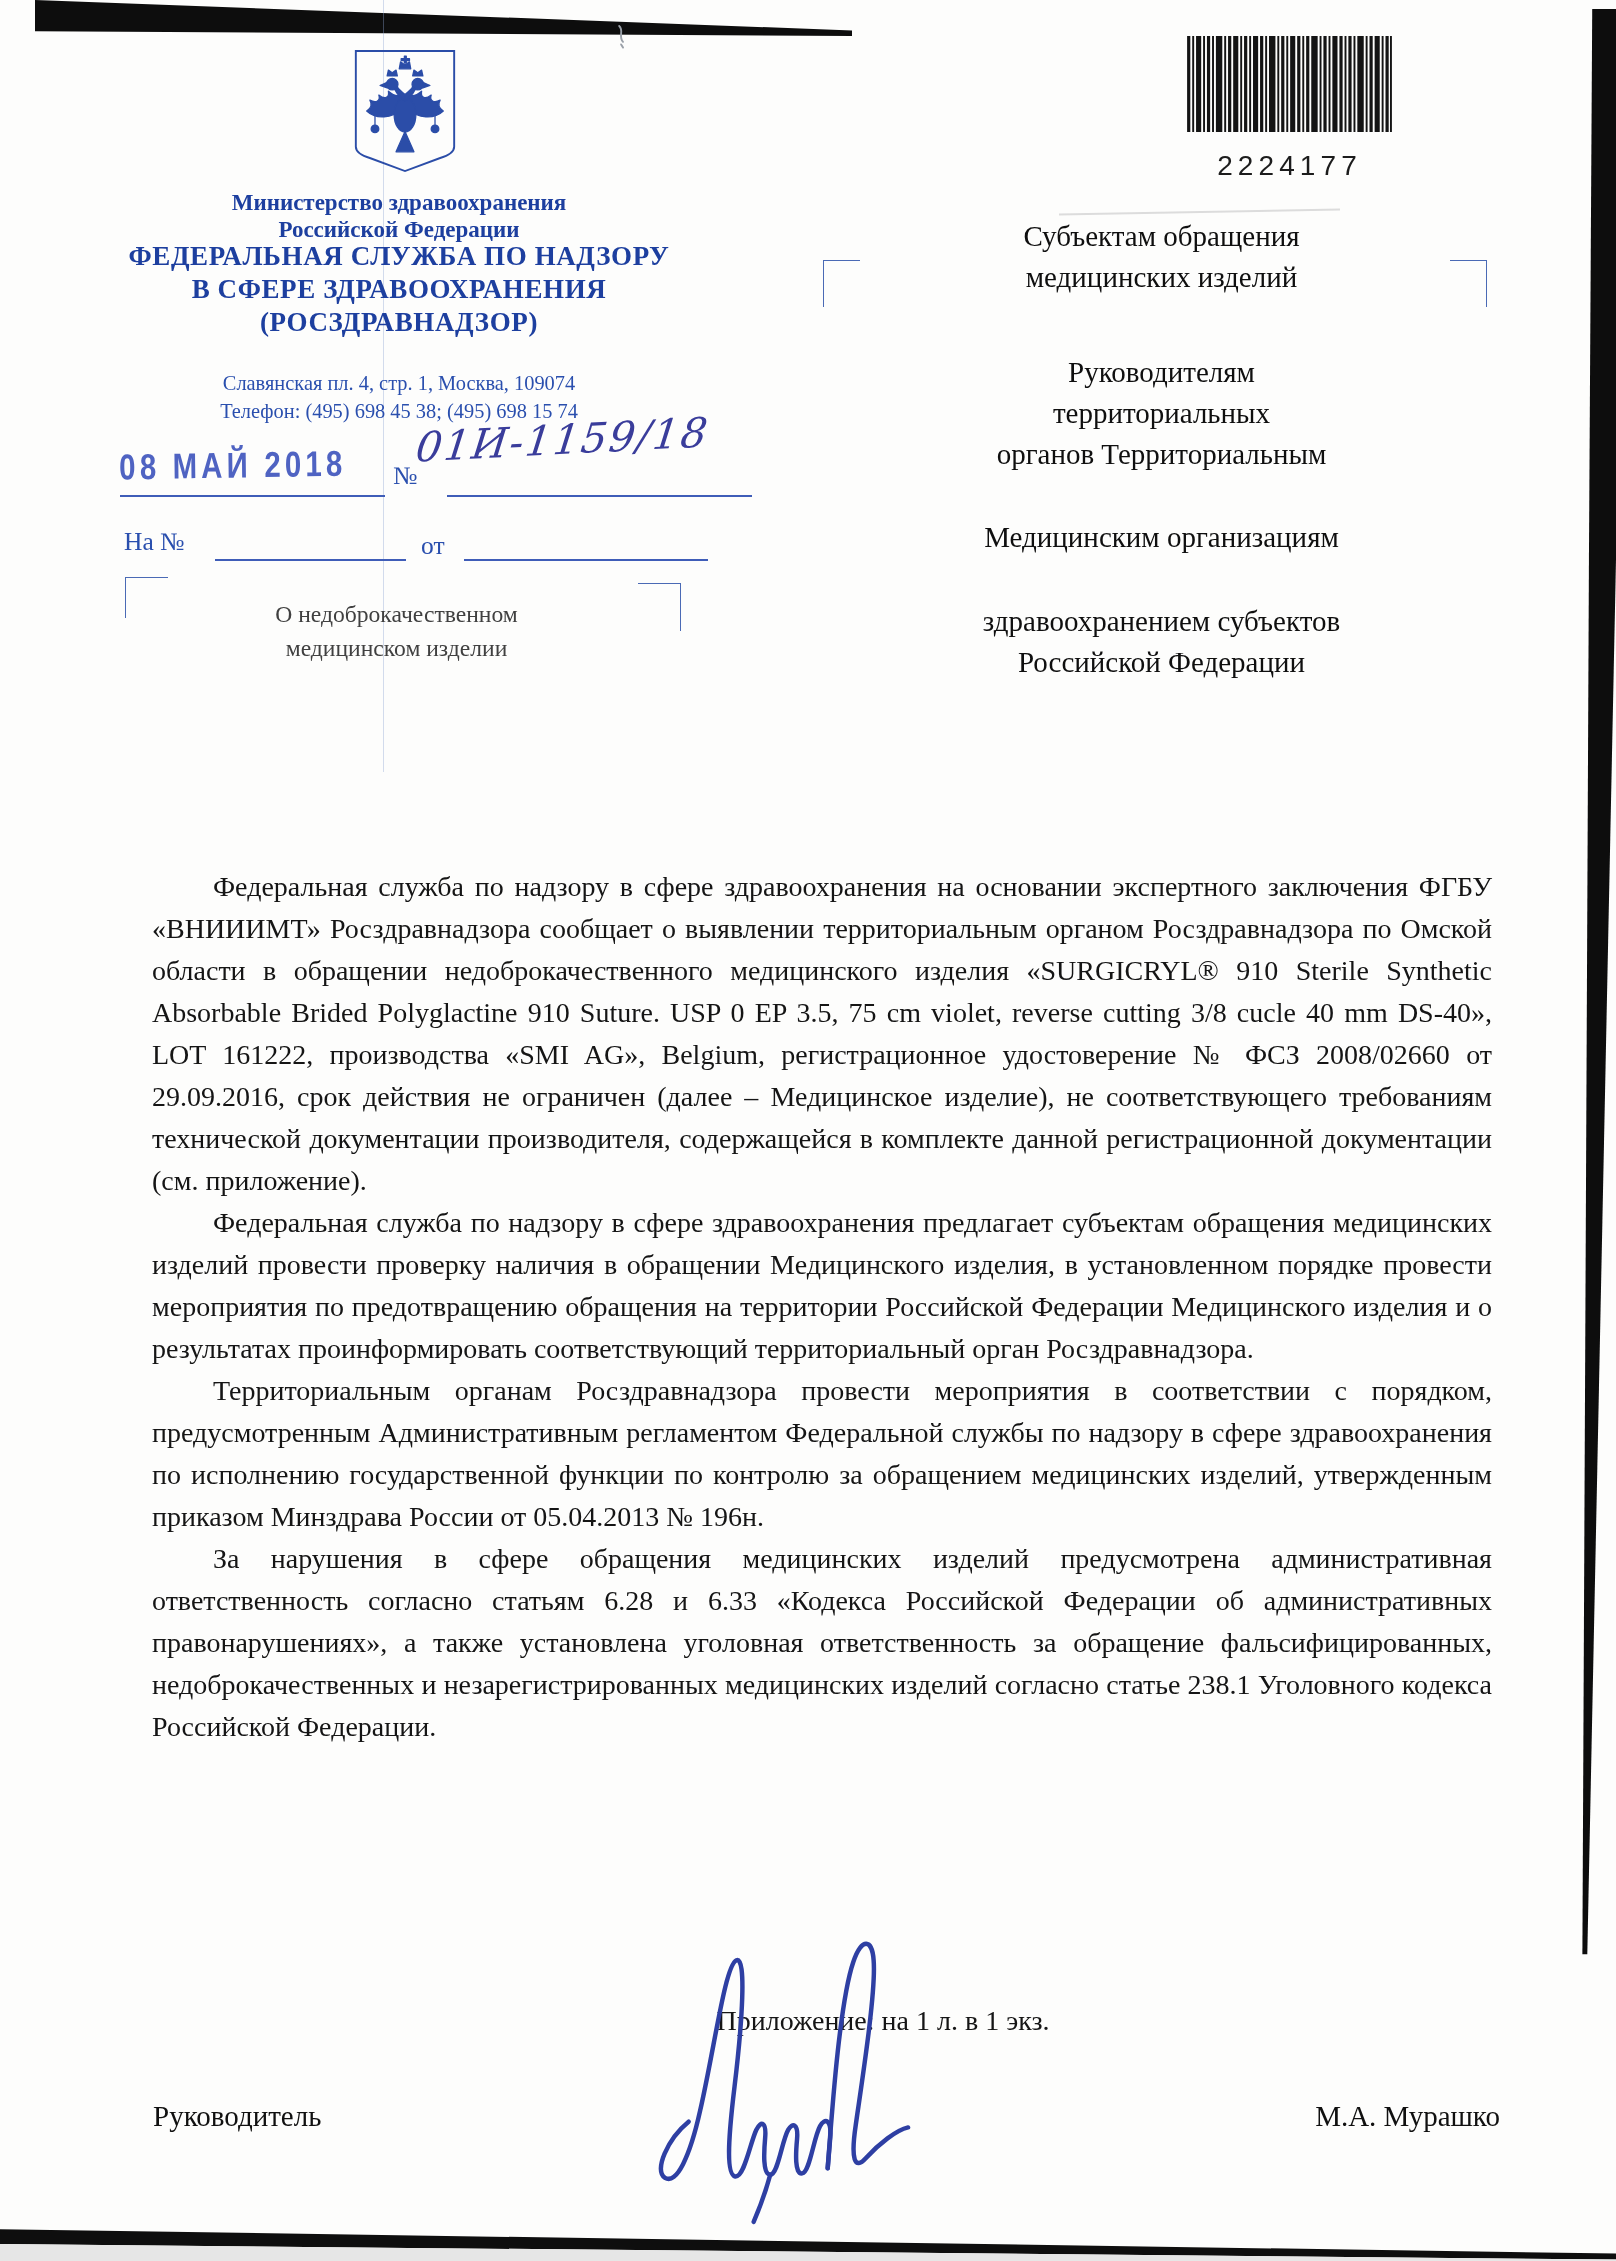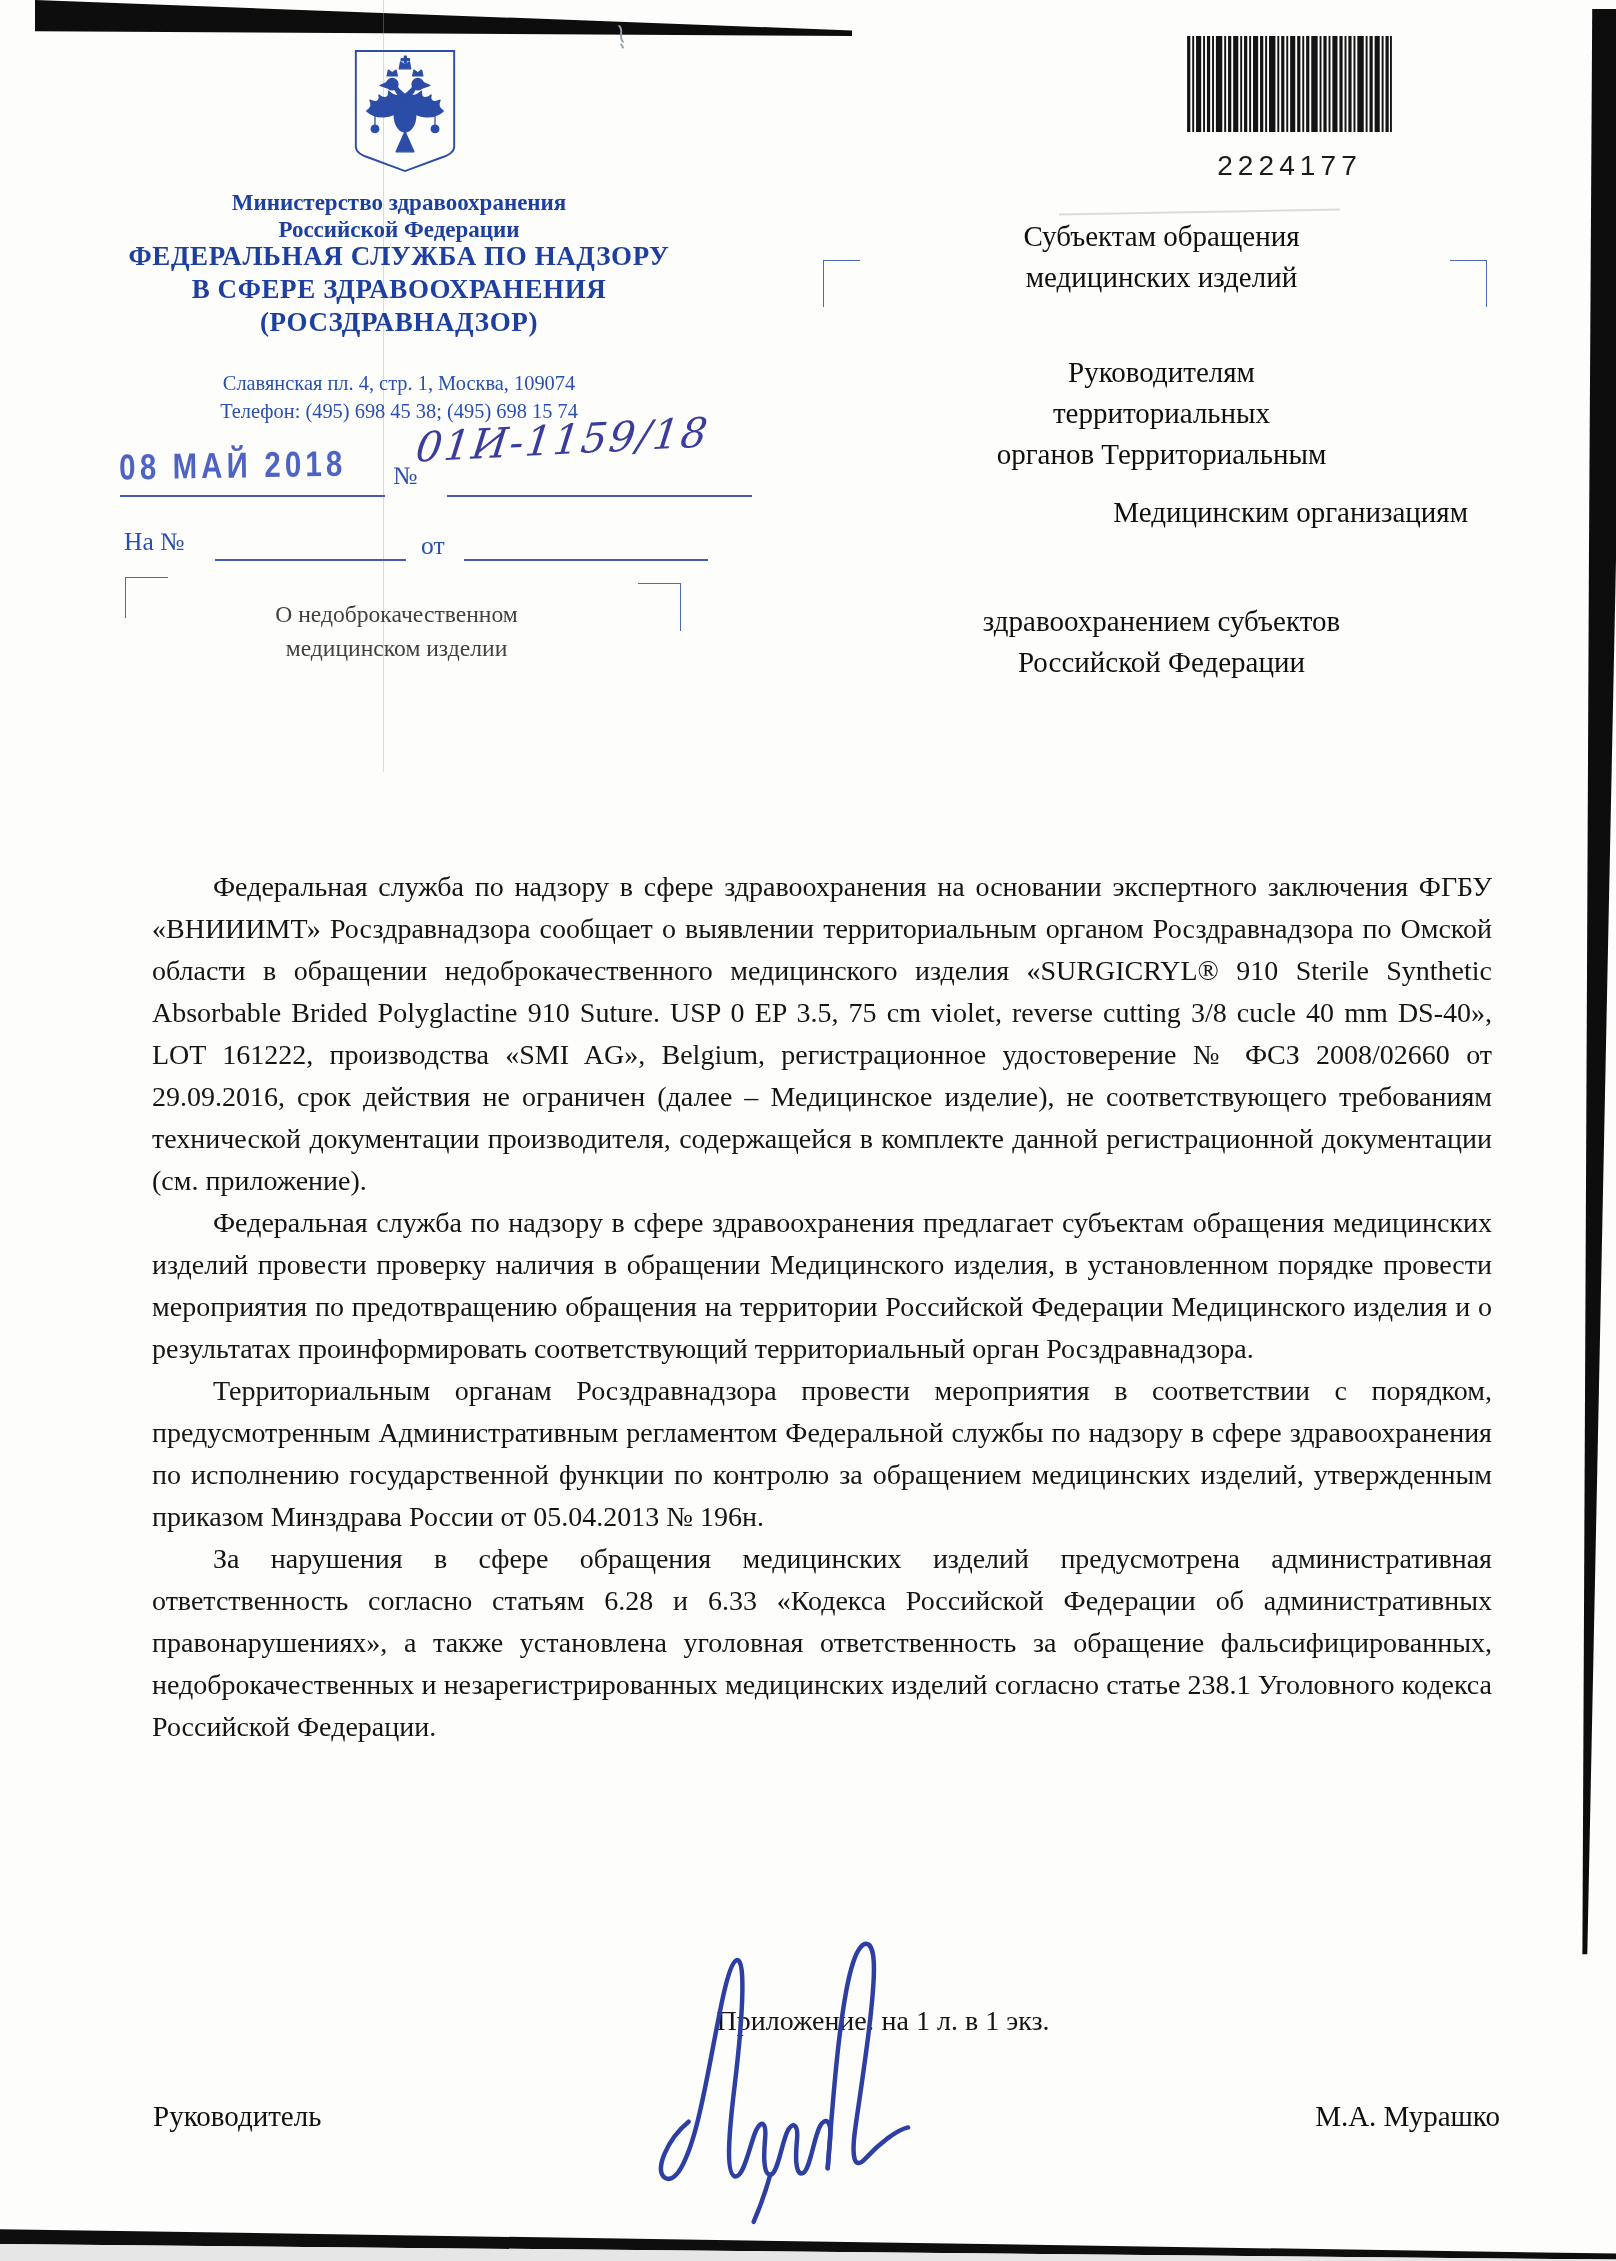--- a/index.html
+++ b/index.html
@@ -186,21 +186,21 @@
 
   <div class="addressee" style="top:216px;">
     <div>Субъектам обращения</div>
     <div>медицинских изделий</div>
   </div>
   <div class="addressee" style="top:352px;">
     <div>Руководителям</div>
     <div>территориальных</div>
     <div>органов Территориальным</div>
   </div>
-  <div class="addressee" style="top:492px;text-align:right;">
+  <div class="addressee" style="top:517px;">
     <div>Медицинским организациям</div>
   </div>
   <div class="addressee" style="top:601px;">
     <div>здравоохранением субъектов</div>
     <div>Российской Федерации</div>
   </div>
 
   <div class="body-text">
     <p>Федеральная служба по надзору в сфере здравоохранения на основании экспертного заключения ФГБУ «ВНИИИМТ» Росздравнадзора сообщает о выявлении территориальным органом Росздравнадзора по Омской области в обращении недоброкачественного медицинского изделия «SURGICRYL® 910 Sterile Synthetic Absorbable Brided Polyglactine 910 Suture. USP 0 EP 3.5, 75 cm violet, reverse cutting 3/8 cucle 40 mm DS-40», LOT 161222, производства «SMI AG», Belgium, регистрационное удостоверение № ФСЗ 2008/02660 от 29.09.2016, срок действия не ограничен (далее – Медицинское изделие), не соответствующего требованиям технической документации производителя, содержащейся в комплекте данной регистрационной документации (см. приложение).</p>
     <p>Федеральная служба по надзору в сфере здравоохранения предлагает субъектам обращения медицинских изделий провести проверку наличия в обращении Медицинского изделия, в установленном порядке провести мероприятия по предотвращению обращения на территории Российской Федерации Медицинского изделия и о результатах проинформировать соответствующий территориальный орган Росздравнадзора.</p>

